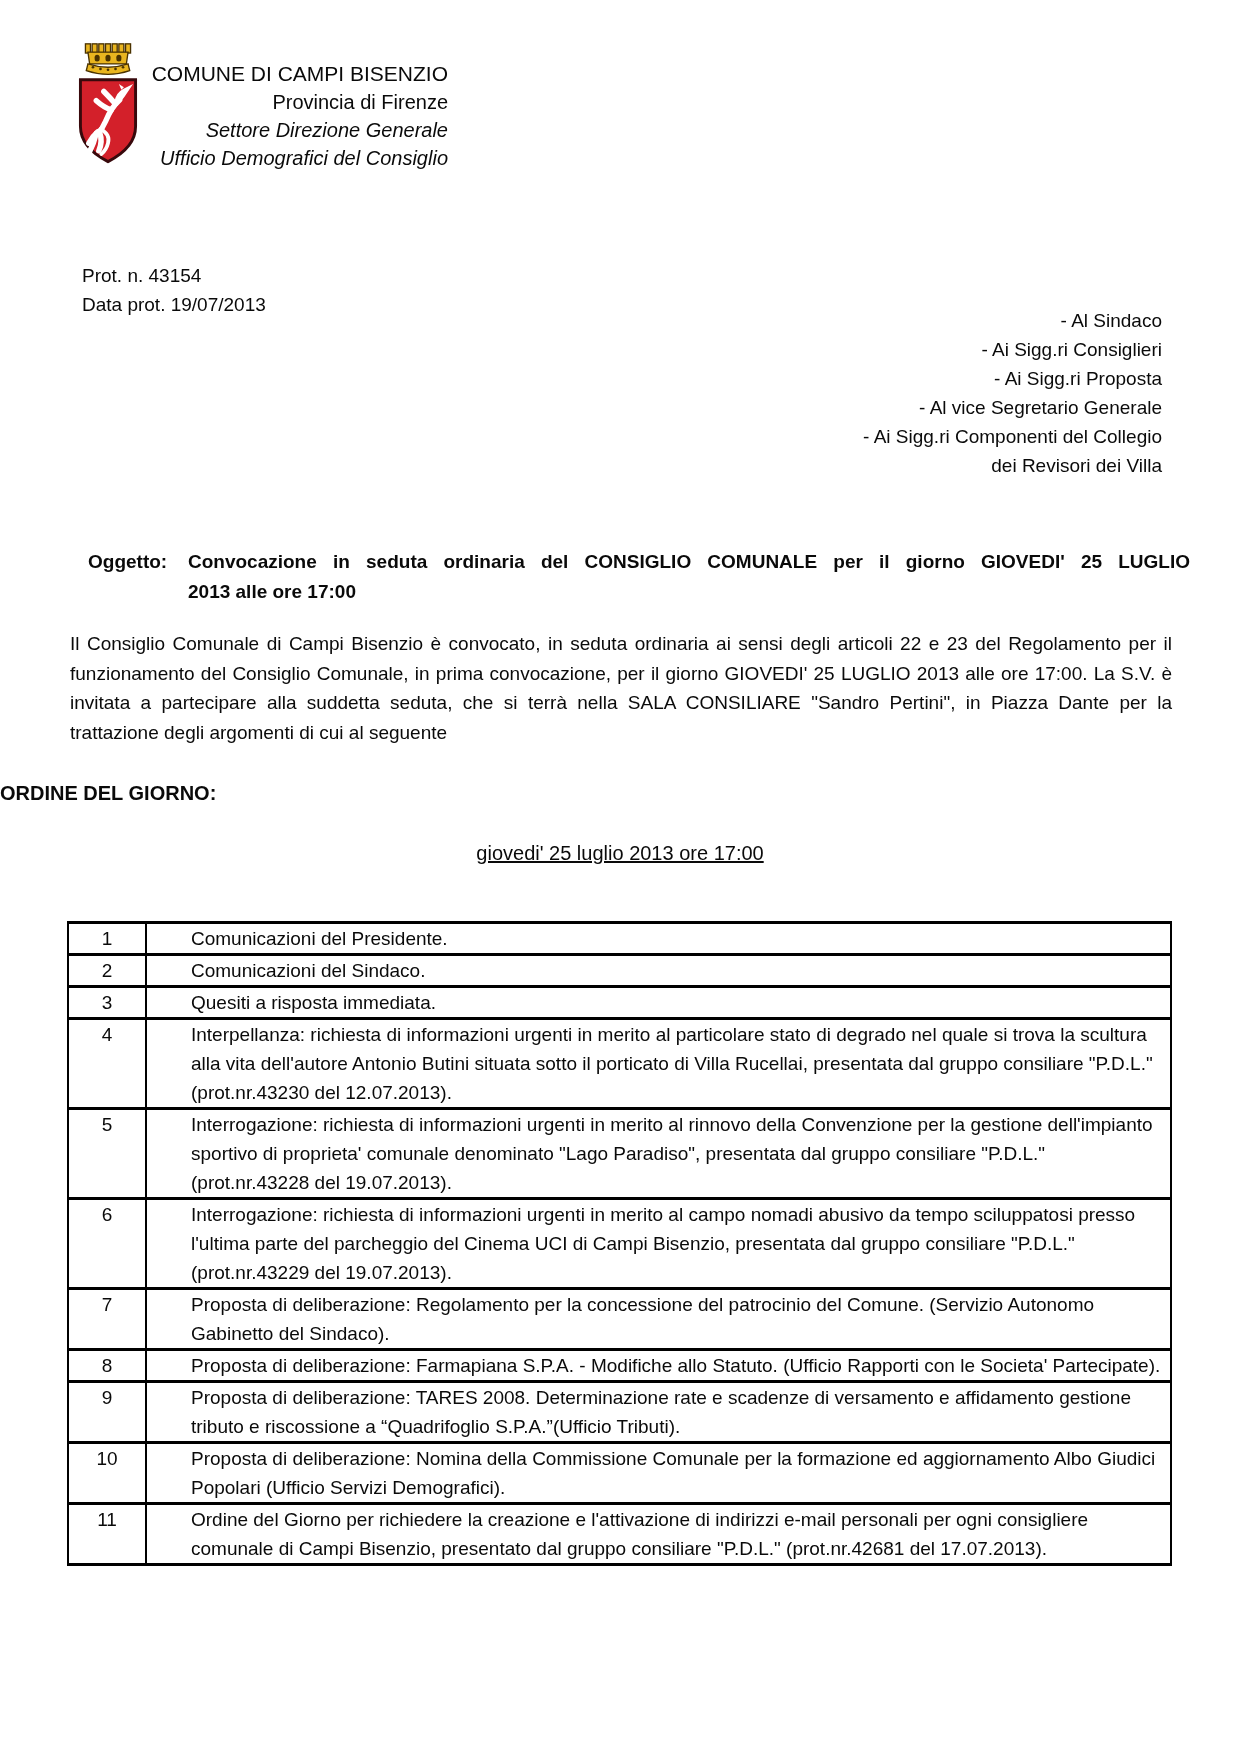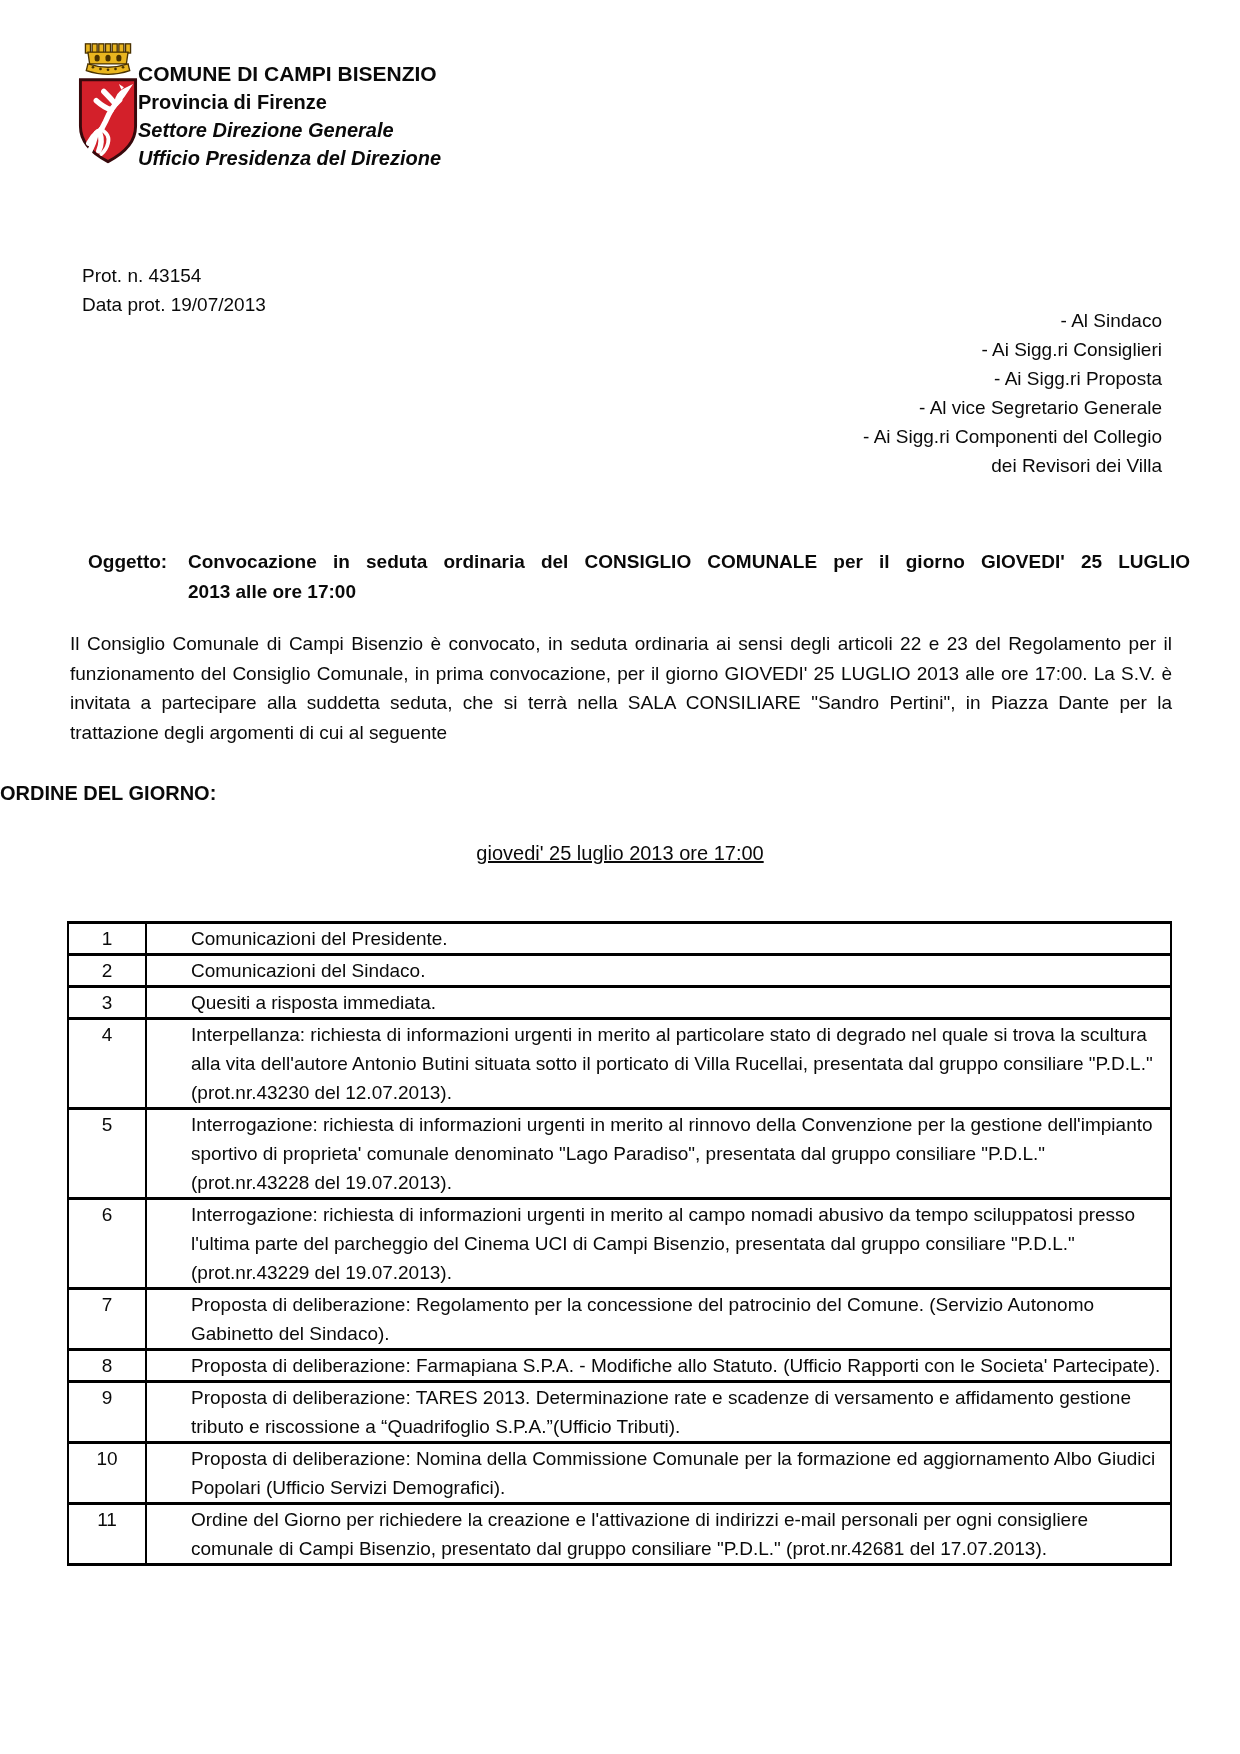--- a/index.html
+++ b/index.html
@@ -23,25 +23,24 @@
     left: 66px;
     top: 38px;
     width: 84px;
     height: 132px;
   }
   .header-text {
     position: absolute;
     left: 138px;
     top: 60px;
     width: 310px;
-    text-align: left;
+    text-align: right;
     font-size: 20px;
     line-height: 28px;
     white-space: nowrap;
-    font-weight: bold;
   }
   .header-text .org-name { font-size: 21px; }
   .header-text .italic { font-style: italic; }
 
   
   .protocol {
     position: absolute;
     left: 82px;
     top: 261px;
     font-size: 19px;
@@ -189,21 +188,21 @@
         <path d="M58 76 Q59 66 68 61 L80 55 Q74 64 70 70 Q65 78 58 76 Z"></path>
         <path d="M66 62 L63 55 L69 59 Z"></path>
       </g>
     </svg>
   </div>
 
   <div class="header-text">
     <div class="org-name">COMUNE DI CAMPI BISENZIO</div>
     <div>Provincia di Firenze</div>
     <div class="italic">Settore Direzione Generale</div>
-    <div class="italic">Ufficio Presidenza del Direzione</div>
+    <div class="italic">Ufficio Demografici del Consiglio</div>
   </div>
 
   <div class="protocol">
     <div>Prot. n. 43154</div>
     <div>Data prot. 19/07/2013</div>
   </div>
 
   <div class="recipients">
       <div>- Al Sindaco</div>
       <div>- Ai Sigg.ri Consiglieri</div>
@@ -255,21 +254,21 @@
         <tr>
           <td class="num-cell">7</td>
           <td class="text-cell">Proposta di deliberazione: Regolamento per la concessione del patrocinio del Comune. (Servizio Autonomo Gabinetto del Sindaco).</td>
         </tr>
         <tr>
           <td class="num-cell">8</td>
           <td class="text-cell">Proposta di deliberazione: Farmapiana S.P.A. - Modifiche allo Statuto. (Ufficio Rapporti con le Societa' Partecipate).</td>
         </tr>
         <tr>
           <td class="num-cell">9</td>
-          <td class="text-cell">Proposta di deliberazione: TARES 2013. Determinazione rate e scadenze di versamento e affidamento gestione tributo e riscossione a “Quadrifoglio S.P.A.”(Ufficio Tributi).</td>
+          <td class="text-cell">Proposta di deliberazione: TARES 2008. Determinazione rate e scadenze di versamento e affidamento gestione tributo e riscossione a “Quadrifoglio S.P.A.”(Ufficio Tributi).</td>
         </tr>
         <tr>
           <td class="num-cell">10</td>
           <td class="text-cell">Proposta di deliberazione: Nomina della Commissione Comunale per la formazione ed aggiornamento Albo Giudici Popolari (Ufficio Servizi Demografici).</td>
         </tr>
         <tr>
           <td class="num-cell">11</td>
           <td class="text-cell">Ordine del Giorno per richiedere la creazione e l'attivazione di indirizzi e-mail personali per ogni consigliere comunale di Campi Bisenzio, presentato dal gruppo consiliare "P.D.L." (prot.nr.42681 del 17.07.2013).</td>
         </tr>
       </tbody>

